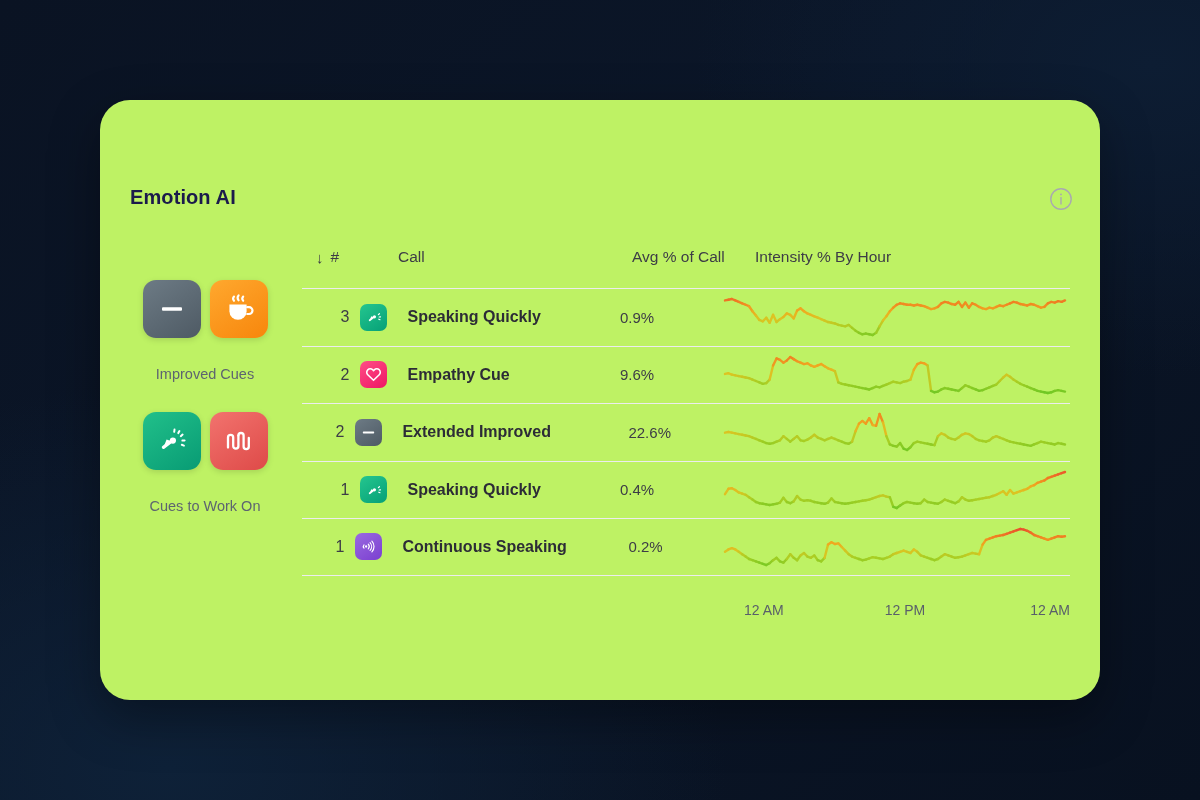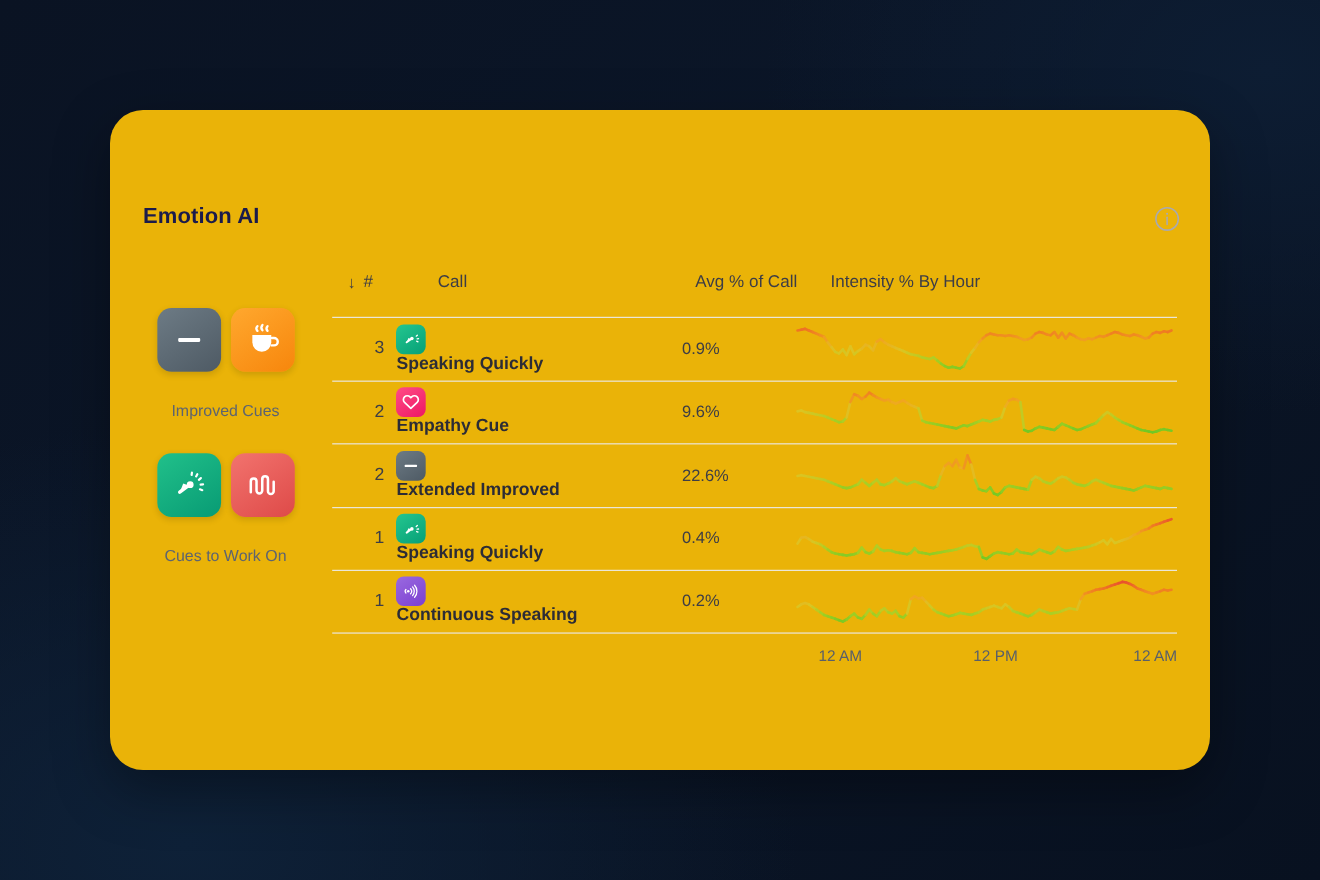--- a/index.html
+++ b/index.html
@@ -15,21 +15,21 @@
       radial-gradient(ellipse 760px 520px at 96% 8%, #0d1d33 0%, rgba(13,29,51,0) 60%),
       linear-gradient(138deg, #0a1323 0%, #0b1628 45%, #081120 100%);
     position: relative;
   }
 
   
   .card {
     position: absolute;
     left: 100px; top: 100px;
     width: 1000px; height: 600px;
-    background: #eab308;
+    background: #bef264;
     border-radius: 30px;
     box-shadow: 0 18px 50px rgba(0,0,0,.35);
     overflow: hidden;
   }
 
   .card-title {
     position: absolute;
     left: 30px; top: 86px;
     font-size: 20px;
     font-weight: bold;
@@ -120,22 +120,22 @@
   .rank {
     width: 62px;
     text-align: right;
     padding-right: 11px;
     font-size: 16px;
     color: #3d3d46;
   }
   .cue {
     width: 194px;
     display: flex;
-    gap: 0;
-    flex-direction: column;
+    align-items: center;
+    gap: 20px;
   }
   .cue-icon {
     width: 27px; height: 27px;
     border-radius: 7px;
     flex: 0 0 auto;
     display:flex; align-items:center; justify-content:center;
   }
   .cue-icon svg { display:block; }
   .ic-gauge   { background: linear-gradient(145deg,#24c68f 0%,#06a077 100%); }
   .ic-heart   { background: linear-gradient(145deg,#ff4d87 0%,#ee1763 100%); }
@@ -157,21 +157,21 @@
     flex: 1;
     padding-left: 20px;
     height: 48px;
     display: flex;
     align-items: center;
   }
   .spark svg { display:block; width: 350px; height: 46px; }
 
   .axis {
     display: flex;
-    margin-top: 12px;
+    margin-top: 26px;
     padding-left: 442px;
     width: 100%;
   }
   .axis span {
     font-size: 14px;
     color: #595f6a;
     white-space: nowrap;
   }
   .axis .ax0 { width: 150px; }
   .axis .ax1 { width: 155px; }

